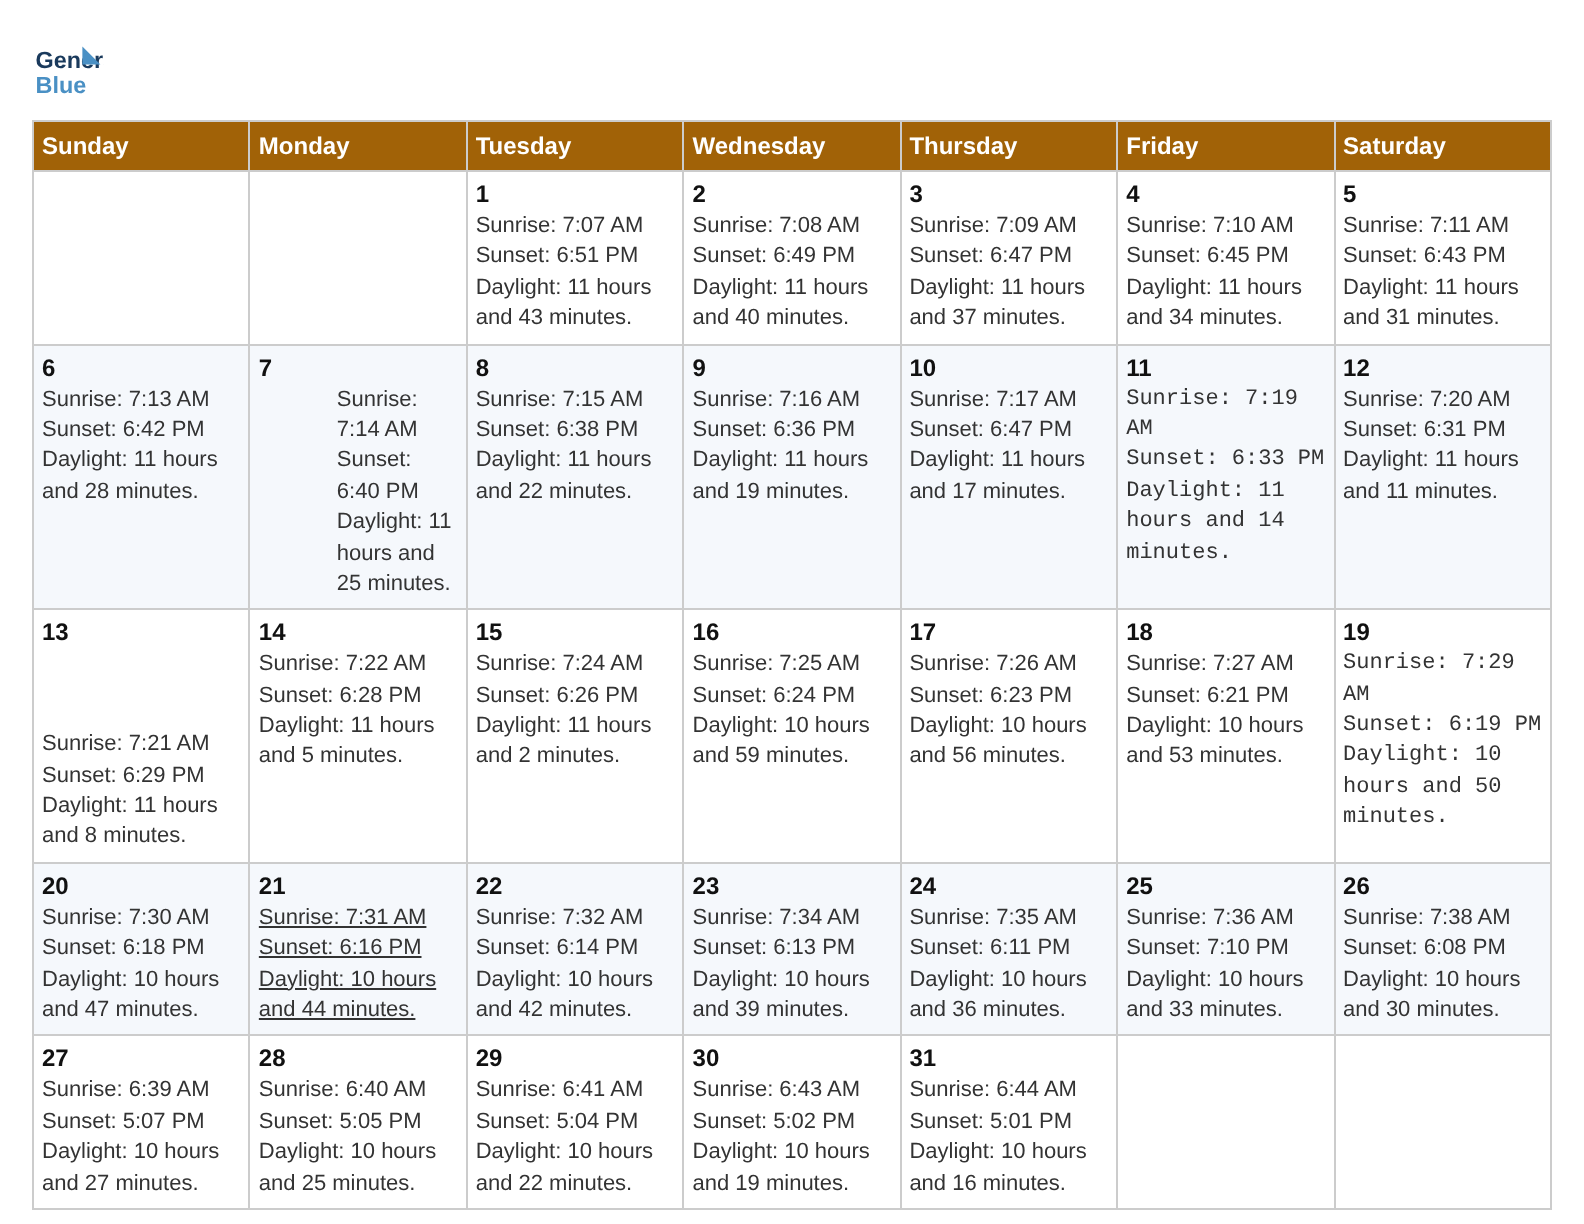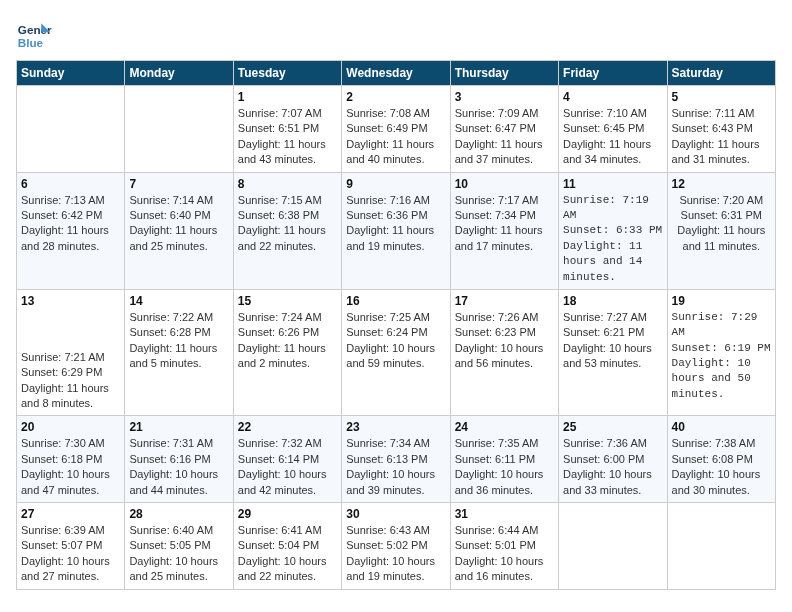--- a/index.html
+++ b/index.html
@@ -36,21 +36,21 @@
     .location-title {
       font-size: 16px;
       color: #444;
     }
     .calendar {
       width: 100%;
       border-collapse: collapse;
       font-size: 11px;
     }
     .calendar th {
-      background-color: #0c4a6e;
+      background-color: #a16207;
       color: #fff;
       padding: 5px 4px;
       text-align: left;
       font-size: 12px;
       font-weight: bold;
       border: 1px solid #ccc;
       margin-left: 48px;
     }
     .calendar td {
       border: 1px solid #ccc;
@@ -143,51 +143,51 @@
       </tr>
       <tr>
         <td>
           <div class="day-num">6</div>
           <div class="day-info" style="white-space: pre-line;">Sunrise: 7:13 AM
 Sunset: 6:42 PM
 Daylight: 11 hours and 28 minutes.</div>
         </td>
         <td>
           <div class="day-num">7</div>
-          <div class="day-info" style="white-space: pre-line;">Sunrise: 7:14 AM
+          <div class="day-info" style="white-space: pre-line; margin-left: 39px;">Sunrise: 7:14 AM
 Sunset: 6:40 PM
 Daylight: 11 hours and 25 minutes.</div>
         </td>
         <td>
           <div class="day-num">8</div>
           <div class="day-info" style="white-space: pre-line;">Sunrise: 7:15 AM
 Sunset: 6:38 PM
 Daylight: 11 hours and 22 minutes.</div>
         </td>
         <td>
           <div class="day-num">9</div>
           <div class="day-info" style="white-space: pre-line;">Sunrise: 7:16 AM
 Sunset: 6:36 PM
 Daylight: 11 hours and 19 minutes.</div>
         </td>
         <td>
           <div class="day-num">10</div>
           <div class="day-info" style="white-space: pre-line;">Sunrise: 7:17 AM
-Sunset: 7:34 PM
+Sunset: 6:47 PM
 Daylight: 11 hours and 17 minutes.</div>
         </td>
         <td>
           <div class="day-num">11</div>
           <div class="day-info" style="white-space: pre-line; font-family: Liberation Mono, monospace;">Sunrise: 7:19 AM
 Sunset: 6:33 PM
 Daylight: 11 hours and 14 minutes.</div>
         </td>
         <td>
           <div class="day-num">12</div>
-          <div class="day-info" style="white-space: pre-line; text-align: center;">Sunrise: 7:20 AM
+          <div class="day-info" style="white-space: pre-line;">Sunrise: 7:20 AM
 Sunset: 6:31 PM
 Daylight: 11 hours and 11 minutes.</div>
         </td>
       </tr>
       <tr>
         <td>
           <div class="day-num">13</div>
           <div class="day-info" style="white-space: pre-line; margin-top: 42px;">Sunrise: 7:21 AM
 Sunset: 6:29 PM
 Daylight: 11 hours and 8 minutes.</div>
@@ -231,21 +231,21 @@
       </tr>
       <tr>
         <td>
           <div class="day-num">20</div>
           <div class="day-info" style="white-space: pre-line;">Sunrise: 7:30 AM
 Sunset: 6:18 PM
 Daylight: 10 hours and 47 minutes.</div>
         </td>
         <td>
           <div class="day-num">21</div>
-          <div class="day-info" style="white-space: pre-line;">Sunrise: 7:31 AM
+          <div class="day-info" style="white-space: pre-line; text-decoration: underline;">Sunrise: 7:31 AM
 Sunset: 6:16 PM
 Daylight: 10 hours and 44 minutes.</div>
         </td>
         <td>
           <div class="day-num">22</div>
           <div class="day-info" style="white-space: pre-line;">Sunrise: 7:32 AM
 Sunset: 6:14 PM
 Daylight: 10 hours and 42 minutes.</div>
         </td>
         <td>
@@ -256,25 +256,25 @@
         </td>
         <td>
           <div class="day-num">24</div>
           <div class="day-info" style="white-space: pre-line;">Sunrise: 7:35 AM
 Sunset: 6:11 PM
 Daylight: 10 hours and 36 minutes.</div>
         </td>
         <td>
           <div class="day-num">25</div>
           <div class="day-info" style="white-space: pre-line;">Sunrise: 7:36 AM
-Sunset: 6:00 PM
+Sunset: 7:10 PM
 Daylight: 10 hours and 33 minutes.</div>
         </td>
         <td>
-          <div class="day-num">40</div>
+          <div class="day-num">26</div>
           <div class="day-info" style="white-space: pre-line;">Sunrise: 7:38 AM
 Sunset: 6:08 PM
 Daylight: 10 hours and 30 minutes.</div>
         </td>
       </tr>
       <tr>
         <td>
           <div class="day-num">27</div>
           <div class="day-info" style="white-space: pre-line;">Sunrise: 6:39 AM
 Sunset: 5:07 PM

